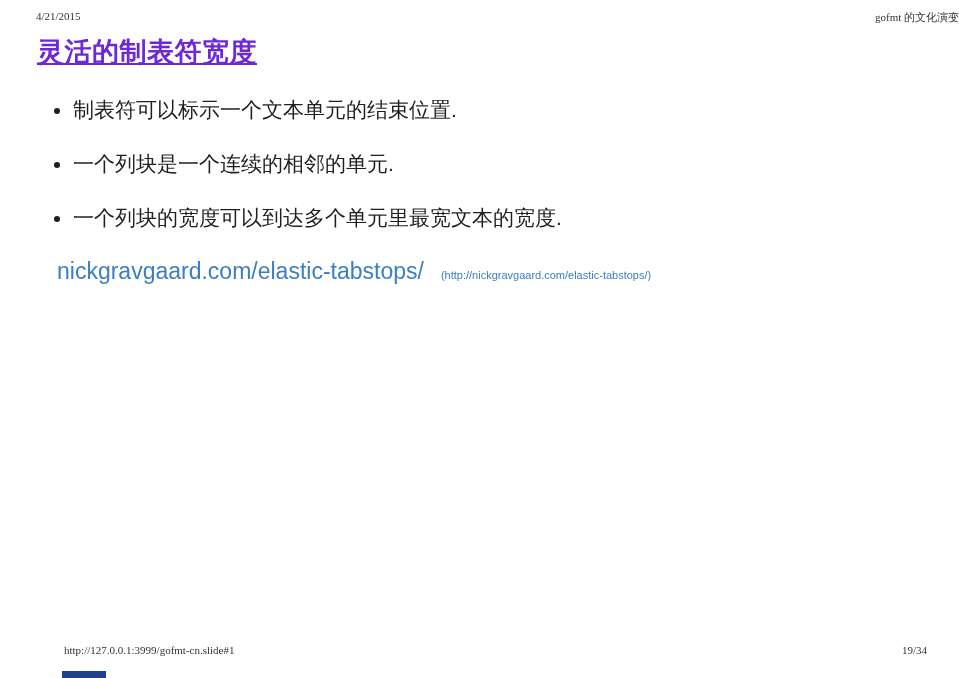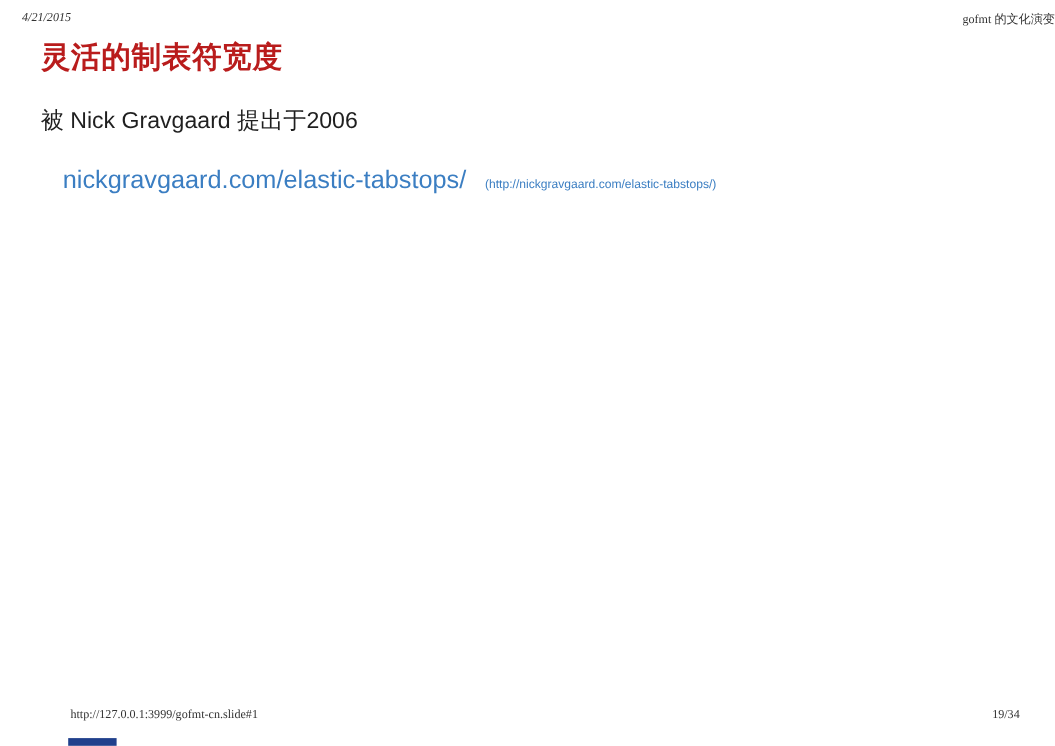--- a/index.html
+++ b/index.html
@@ -15,39 +15,40 @@
 
   
   .print-meta {
     position: absolute;
     left: 0; right: 0;
     font-family: "Liberation Serif", "DejaVu Serif", serif;
     font-size: 11px;
     color: #333333;
   }
   .print-header { top: 10px; height: 16px; }
-  .print-header .date { position: absolute; left: 20px; top: 0; font-style: italic; }
+  .print-header .date { position: absolute; left: 36px; top: 0; }
   .print-header .doc-title { position: absolute; left: 0; right: 0; text-align: right; top: 0; }
   .print-footer { bottom: 18px; height: 16px; }
   .print-footer .url { position: absolute; left: 28px; top: 0; padding-left: 36px; }
   .print-footer .page { position: absolute; right: 32px; top: 0; }
 
   
   .content {
     position: absolute;
     top: 34px;
     left: 37px;
     right: 40px;
   }
   h1.slide-title {
     font-size: 27px;
     font-weight: bold;
-    color: #b91c1c;
+    color: #6d28d9;
     letter-spacing: 0.5px;
     margin-bottom: 27px;
+    text-decoration: underline;
   }
   .content p {
     font-size: 21px;
     line-height: 25px;
     margin-bottom: 29px;
     color: #1f1f1f;
   }
   ul.bullets {
     margin: 0 0 29px 0;
     padding-left: 36px;
@@ -92,22 +93,26 @@
 <div class="print-meta print-header">
   <span class="date">4/21/2015</span>
   <span class="doc-title">gofmt 的文化演变</span>
 </div>
 
 <div class="content">
   <h1 class="slide-title">灵活的制表符宽度</h1>
 
 
 
+  <ul class="bullets">
+    <li>制表符可以标示一个文本单元的结束位置.</li>
+    <li>一个列块是一个连续的相邻的单元.</li>
+    <li>一个列块的宽度可以到达多个单元里最宽文本的宽度.</li>
+  </ul>
 
-  <p>被 Nick Gravgaard 提出于2006</p>
 
   <p class="link-line">
     <a href="#" class="main-link">nickgravgaard.com/elastic-tabstops/</a><span class="link-note">(http://nickgravgaard.com/elastic-tabstops/)</span>
   </p>
 
 </div>
 
 <div class="print-meta print-footer">
   <span class="url">http://127.0.0.1:3999/gofmt-cn.slide#1</span>
   <span class="page">19/34</span>

